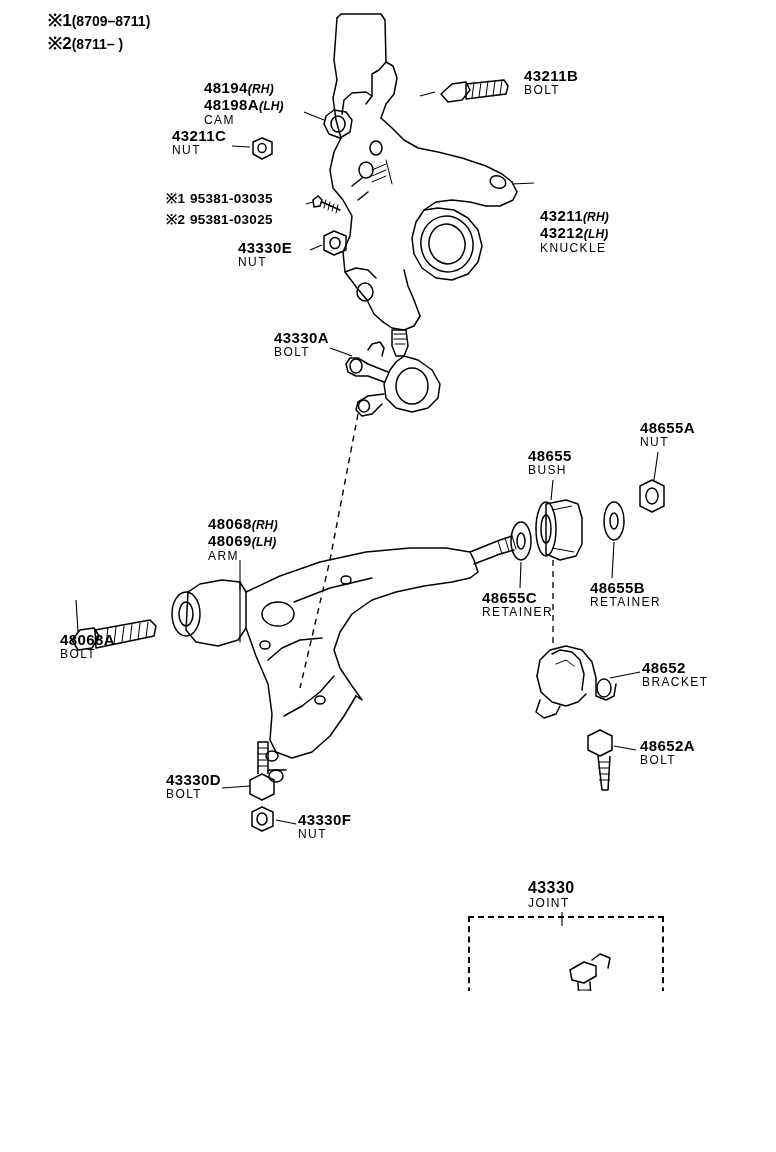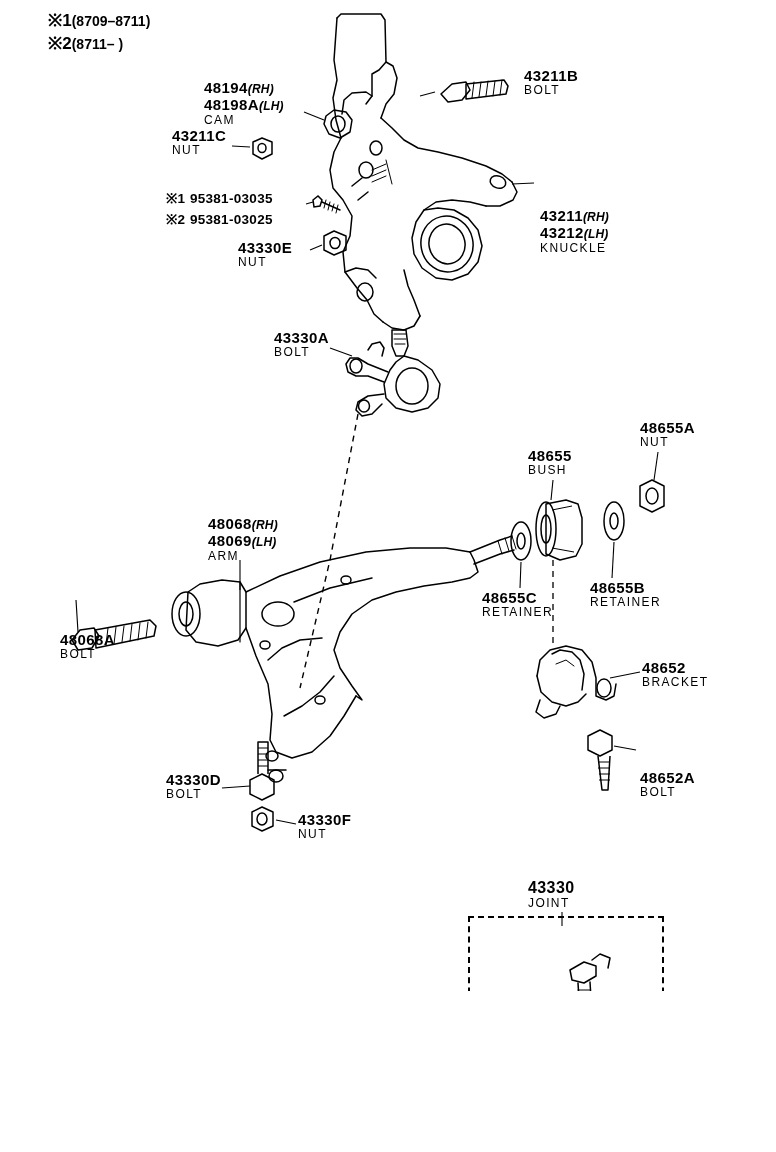--- a/index.html
+++ b/index.html
@@ -366,21 +366,21 @@
   <div class="lbl" style="left:60px; top:584px;margin-top:48px;">
     <div class="pn">48068A</div>
     <div class="sub ctr">BOLT</div>
   </div>
 
   <div class="lbl" style="left:642px; top:660px;">
     <div class="pn">48652</div>
     <div class="sub">BRACKET</div>
   </div>
 
-  <div class="lbl" style="left:640px; top:738px;margin-top:32px;">
+  <div class="lbl" style="left:640px; top:738px;">
     <div class="pn">48652A</div>
     <div class="sub ctr">BOLT</div>
   </div>
 
   <div class="lbl" style="left:166px; top:772px;">
     <div class="pn">43330D</div>
     <div class="sub">BOLT</div>
   </div>
 
   <div class="lbl" style="left:298px; top:812px;">

